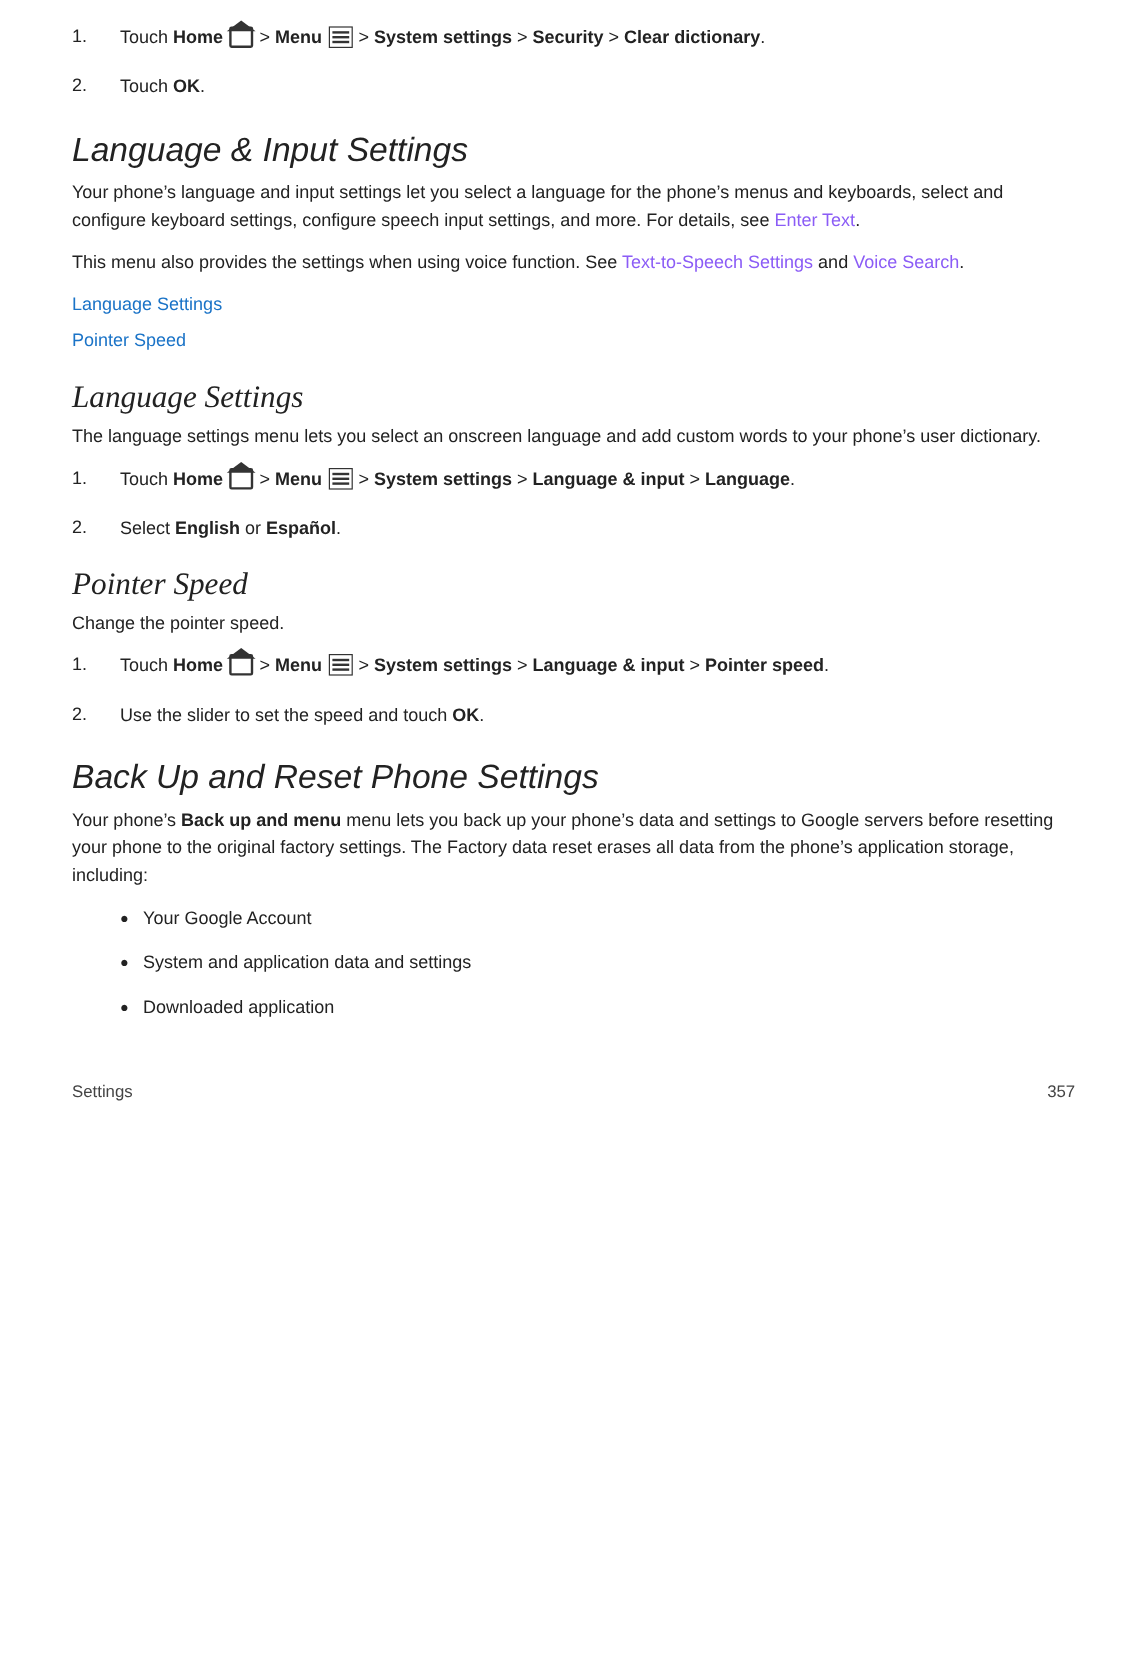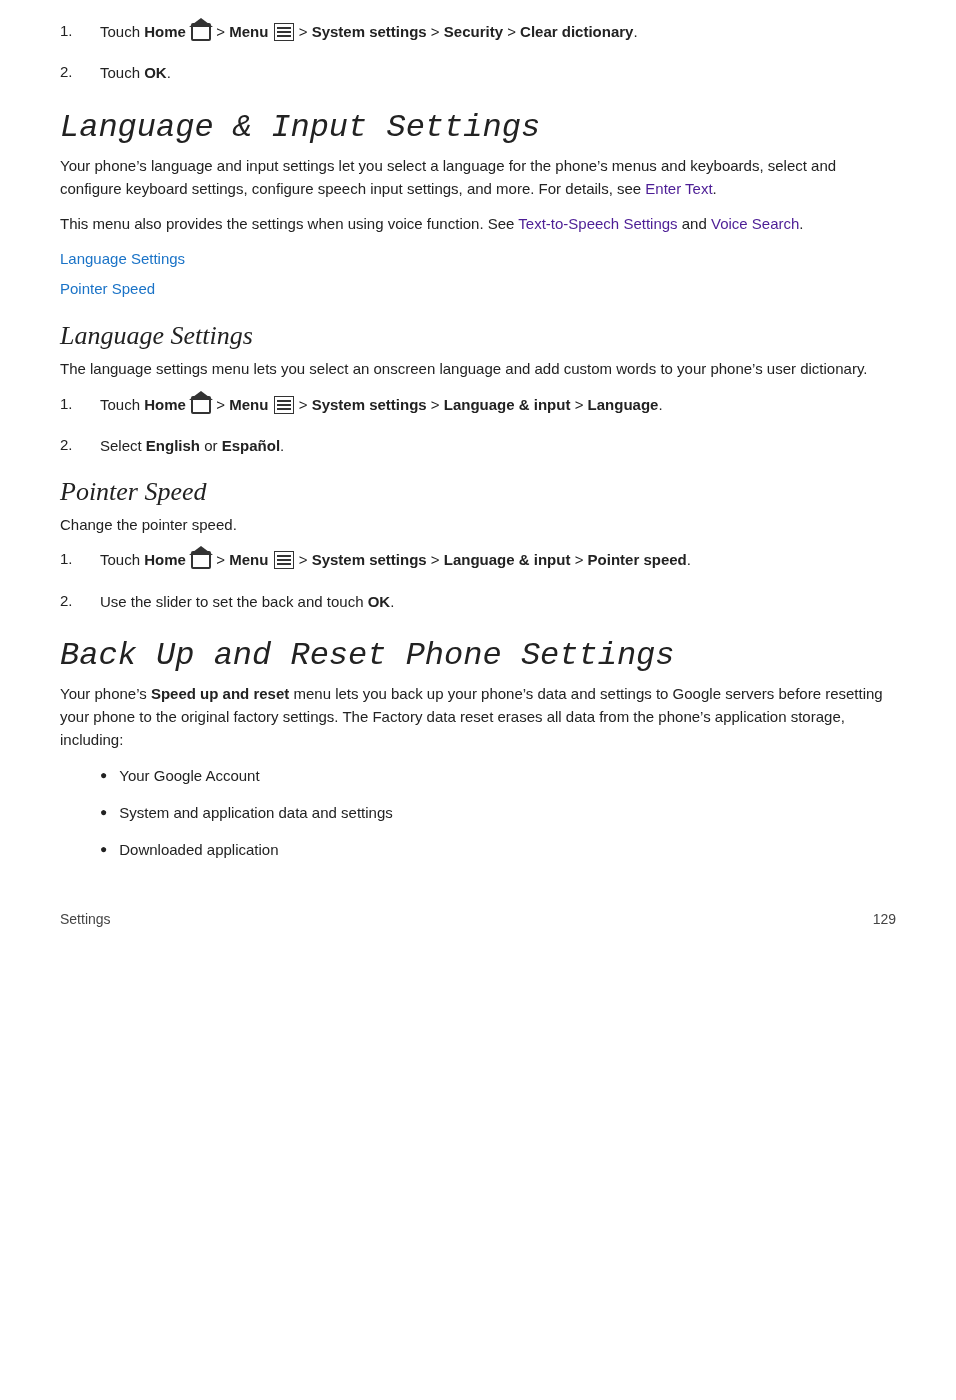--- a/index.html
+++ b/index.html
@@ -36,23 +36,23 @@
       font-size: 15px;
       color: #222;
     }
 
     .step-content {
       flex: 1;
       line-height: 1.55;
     }
 
     .section-heading {
-      font-family: Liberation Mono, monospace;
+      font-family: Liberation Sans, sans-serif;
       font-style: italic;
-      font-size: 32px;
+      font-size: 28px;
       color: #222;
       margin-top: 24px;
       margin-bottom: 8px;
       font-weight: normal;
     }
 
     .subsection-heading {
       font-family: Georgia, 'Times New Roman', serif;
       font-style: italic;
       font-size: 26px;
@@ -63,21 +63,21 @@
     }
 
     .body-text {
       font-size: 15px;
       line-height: 1.55;
       margin-bottom: 12px;
       color: #222;
     }
 
     .link-text {
-      color: #4c1d95;
+      color: #8b5cf6;
       text-decoration: none;
     }
 
     .link-section {
       color: #1a73c7;
       text-decoration: none;
       display: block;
       margin-bottom: 6px;
       font-size: 15px;
       line-height: 1.6;
@@ -242,39 +242,39 @@
       <span> &gt; </span><strong>Menu</strong>
       <span class="icon-menu"></span>
       <span> &gt; </span><strong>System settings</strong>
       <span> &gt; </span><strong>Language &amp; input</strong>
       <span> &gt; </span><strong>Pointer speed</strong><span>.</span>
     </span>
   </li>
   <li>
     <span class="step-num">2.</span>
     <span class="step-content">
-      <span>Use the slider to set the back and touch </span><strong>OK</strong><span>.</span>
+      <span>Use the slider to set the speed and touch </span><strong>OK</strong><span>.</span>
     </span>
   </li>
 </ol>
 
 <h2 class="section-heading">Back Up and Reset Phone Settings</h2>
 
 <p class="body-text">
-  <span>Your phone’s </span><strong>Speed up and reset</strong><span> menu lets you back up your phone’s data and settings to Google servers before resetting your phone to the original factory settings. The Factory data reset erases all data from the phone’s application storage, including:</span>
+  <span>Your phone’s </span><strong>Back up and menu</strong><span> menu lets you back up your phone’s data and settings to Google servers before resetting your phone to the original factory settings. The Factory data reset erases all data from the phone’s application storage, including:</span>
 </p>
 
 <ul class="bullet-list">
   <li>
     <span>Your Google Account</span>
   </li>
   <li>
     <span>System and application data and settings</span>
   </li>
   <li>
     <span>Downloaded application</span>
   </li>
 </ul>
 
 <div class="footer">
   <span>Settings</span>
-  <span>129</span>
+  <span>357</span>
 </div>
 
 </body></html>

